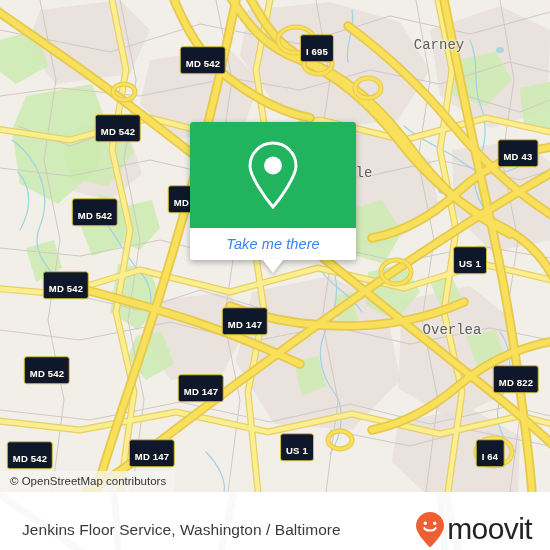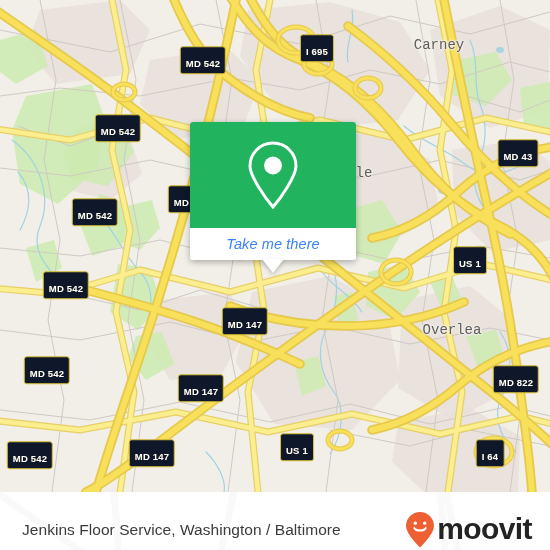--- a/index.html
+++ b/index.html
@@ -179,21 +179,21 @@
     white-space: nowrap;
   }
   .brand {
     display: flex;
     align-items: center;
     gap: 2px;
   }
   .brand-word {
     color: #232323;
     font-size: 30px;
-    font-weight: 700;
+    font-weight: 400;
     letter-spacing: -0.6px;
     line-height: 1;
     position: relative;
     top: -1px;
   }
 </style>
 </head>
 <body>
 
 <div id="app">
@@ -381,20 +381,21 @@
           <path d="M29 4 C16.3 4 6 14.3 6 27 C6 37.5 22 60 29 68 C36 60 52 37.5 52 27 C52 14.3 41.7 4 29 4 Z" fill="none" stroke="#ffffff" stroke-width="3"></path>
           <circle cx="29" cy="26.5" r="9" fill="#ffffff"></circle>
         </svg>
       </div>
       <div class="popup-bottom">
         <span class="popup-label">Take me there</span>
         <div class="popup-tail"></div>
       </div>
     </div>
 
+    <div class="attribution">© OpenStreetMap contributors</div>
   </div>
 
   <div class="footer">
 
     <svg class="footer-watermark" viewBox="0 0 550 550">
       <g stroke="#9a9a9a" fill="none" stroke-width="7" stroke-linecap="round">
         <path d="M560 628 C510 656 462 686 414 718 C362 752 310 790 258 828"></path>
         <path d="M-10 466 C30 494 72 522 112 552 C154 584 196 616 236 648 C276 680 316 712 356 744 C396 776 436 808 476 840"></path>
         <path d="M442 450 C456 520 470 590 486 660 C500 722 512 786 520 850"></path>
         <path d="M238 450 C226 510 212 570 196 630 C180 690 162 750 142 810"></path>

